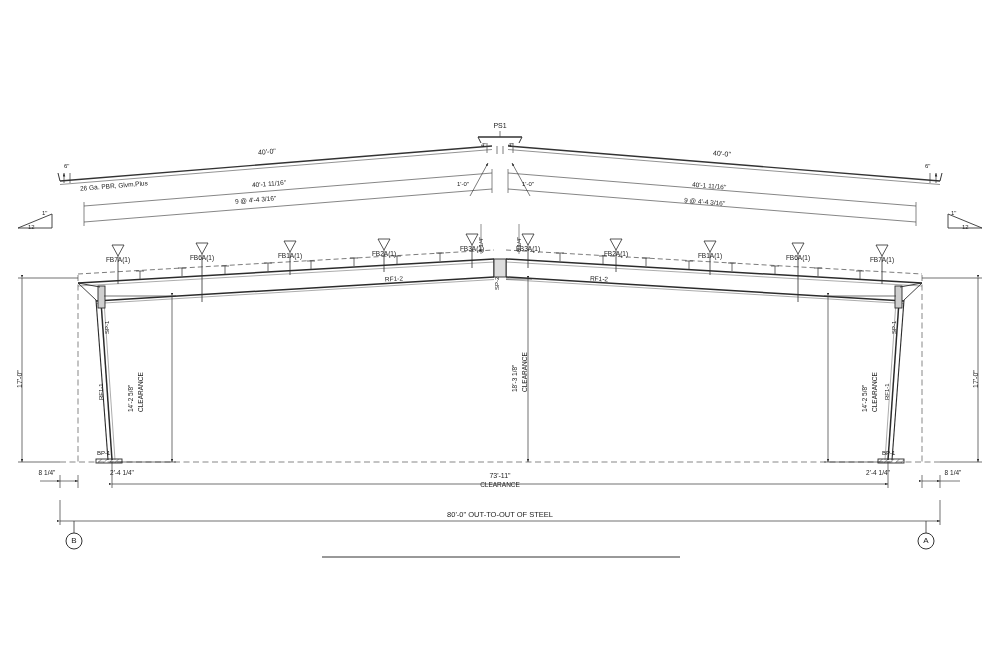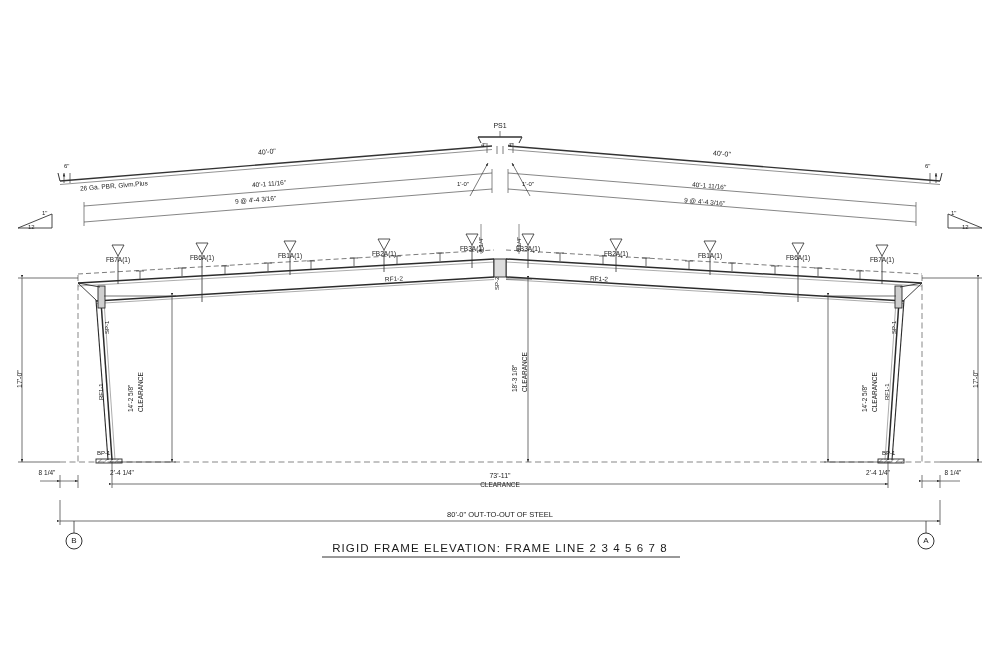--- a/index.html
+++ b/index.html
@@ -339,15 +339,14 @@
 <div class="lbl s75 ctr" style="left:500px;top:511px;">80'-0"  OUT-TO-OUT OF STEEL</div>
 
 <div class="lbl s65 ctr" style="left:47px;top:470px;">8 1/4"</div>
 <div class="lbl s65 ctr" style="left:122px;top:470px;">2'-4 1/4"</div>
 <div class="lbl s65 ctr" style="left:878px;top:470px;">2'-4 1/4"</div>
 <div class="lbl s65 ctr" style="left:953px;top:470px;">8 1/4"</div>
 
 <div class="lbl s8 ctr" style="left:74px;top:537px;">B</div>
 <div class="lbl s8 ctr" style="left:926px;top:537px;">A</div>
 
-<div class="lbl s11 ctr" style="left:500px;top:543px;">RIGID FRAME ELEVATION:  FRAME LINE 2   3   4   5   6   7   8</div>
 
 </div>
 
 </body></html>

